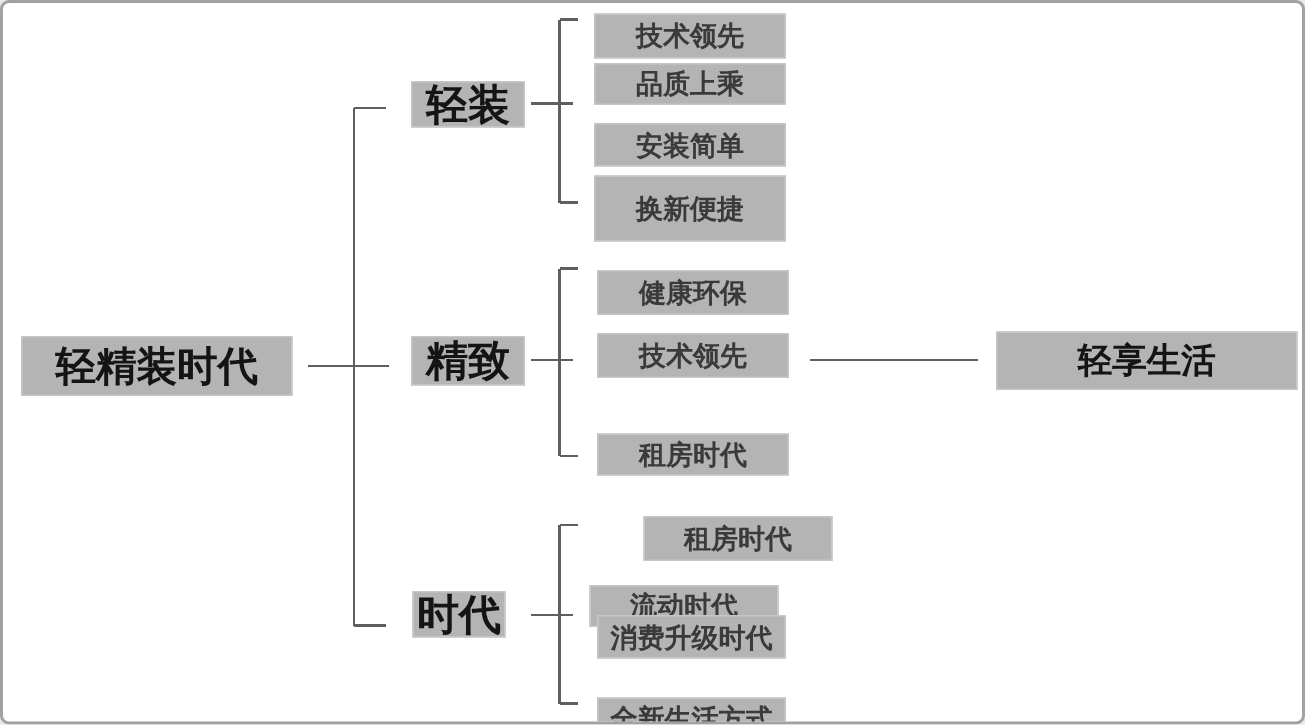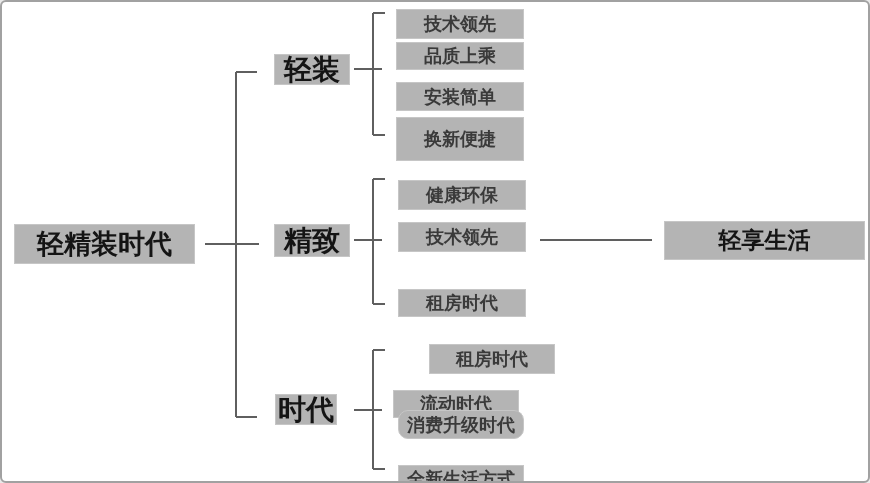--- a/index.html
+++ b/index.html
@@ -113,18 +113,18 @@
   <div class="box leaf-box" style="left:394px; top:40px;  width:128px; height:28px;">品质上乘</div>
   <div class="box leaf-box" style="left:394px; top:80px;  width:128px; height:29px;">安装简单</div>
   <div class="box leaf-box" style="left:394px; top:115px; width:128px; height:44px;">换新便捷</div>
 
   <div class="box leaf-box" style="left:396px; top:178px; width:128px; height:30px;">健康环保</div>
   <div class="box leaf-box" style="left:396px; top:220px; width:128px; height:30px;font-family:Liberation Serif, serif;">技术领先</div>
   <div class="box leaf-box" style="left:396px; top:287px; width:128px; height:28px;">租房时代</div>
 
   <div class="box leaf-box" style="left:396px; top:342px; width:126px; height:30px;margin-left:31px;">租房时代</div>
   <div class="box leaf-box" style="left:391px; top:375px; width:126px; height:28px;margin-top:13px;">流动时代</div>
-  <div class="box leaf-box" style="left:396px; top:408px; width:126px; height:29px;border-radius:10px;">消费升级时代</div>
+  <div class="box leaf-box" style="left:396px; top:408px; width:126px; height:29px;">消费升级时代</div>
   <div class="box leaf-box" style="left:396px; top:447px; width:126px; height:28px;margin-top:16px;">全新生活方式</div>
 
   <div class="box result-box" style="left:662px; top:219px; width:201px; height:39px;">轻享生活</div>
 
 </div>
 
 </body></html>

